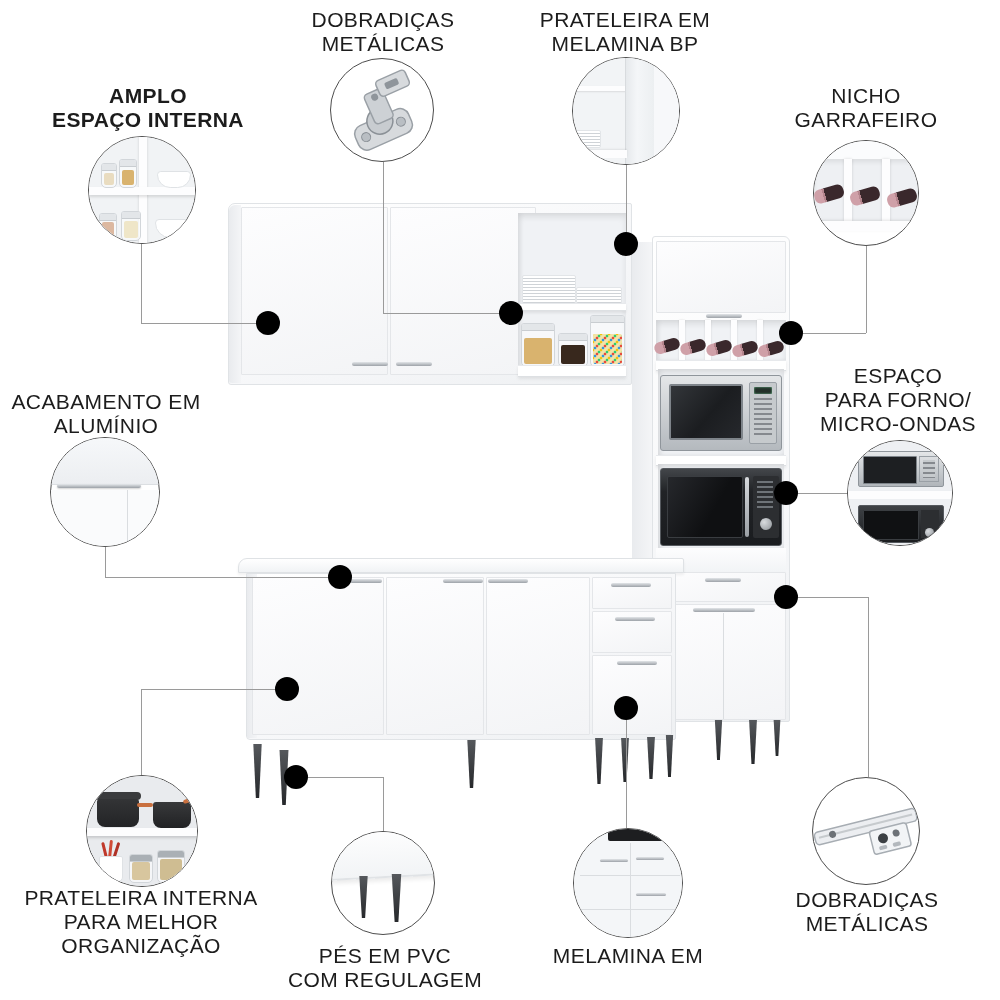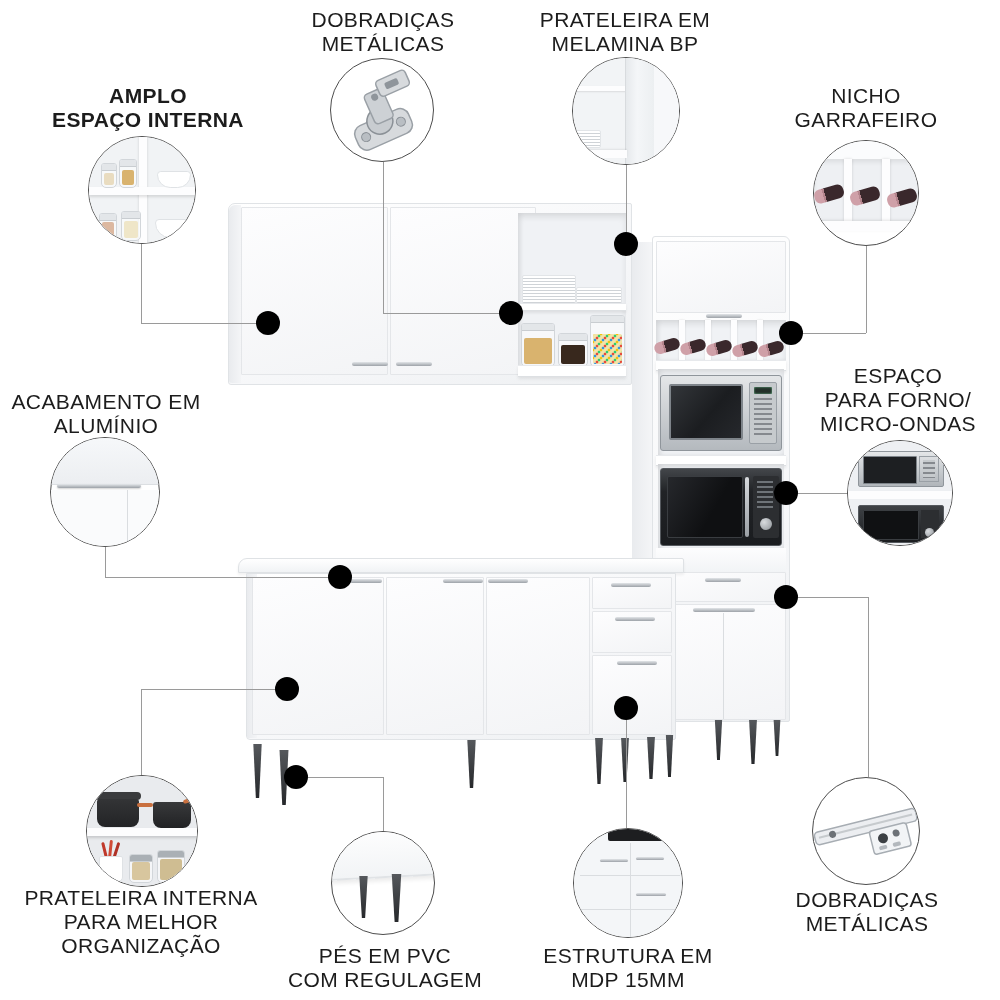--- a/index.html
+++ b/index.html
@@ -215,22 +215,21 @@
   <div class="lbl" style="left:8px;top:886px;width:266px;">
     <div>PRATELEIRA INTERNA</div>
     <div>PARA MELHOR</div>
     <div>ORGANIZAÇÃO</div>
   </div>
   <div class="lbl" style="left:265px;top:944px;width:240px;">
     <div>PÉS EM PVC</div>
     <div>COM REGULAGEM</div>
   </div>
   <div class="lbl" style="left:518px;top:944px;width:220px;">
-    <div>ESTRUTURA EM</div>
-    <div>MDP 15MM</div>
+    <div>MELAMINA EM</div>
   </div>
   <div class="lbl" style="left:757px;top:888px;width:220px;">
     <div>DOBRADIÇAS</div>
     <div>METÁLICAS</div>
   </div>
 
   <div class="circ" style="left:88px;top:136px;width:108px;height:108px;">
     <div class="abs" style="left:0;top:0;width:108px;height:108px;background:#f1f3f5;"></div>
     <div class="abs" style="left:50px;top:0;width:8px;height:108px;background:#fdfdfe;box-shadow:0 0 3px rgba(0,0,0,.15);"></div>
     <div class="abs" style="left:0;top:50px;width:108px;height:8px;background:#fdfdfe;box-shadow:0 2px 3px rgba(0,0,0,.12);"></div>

